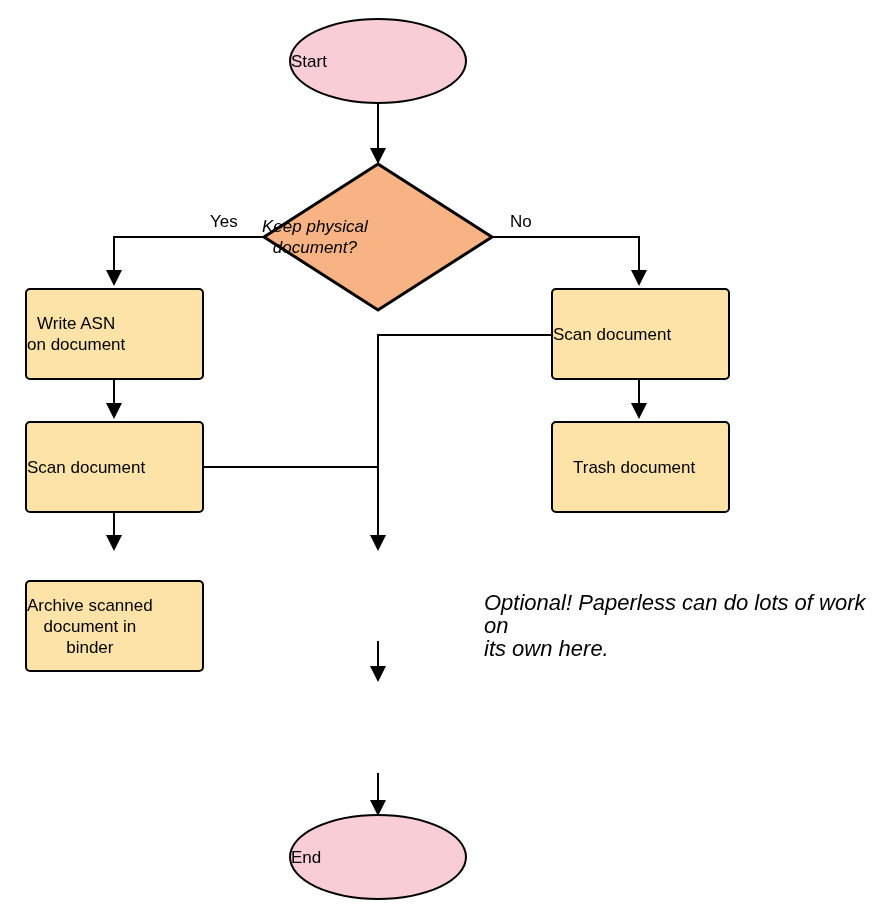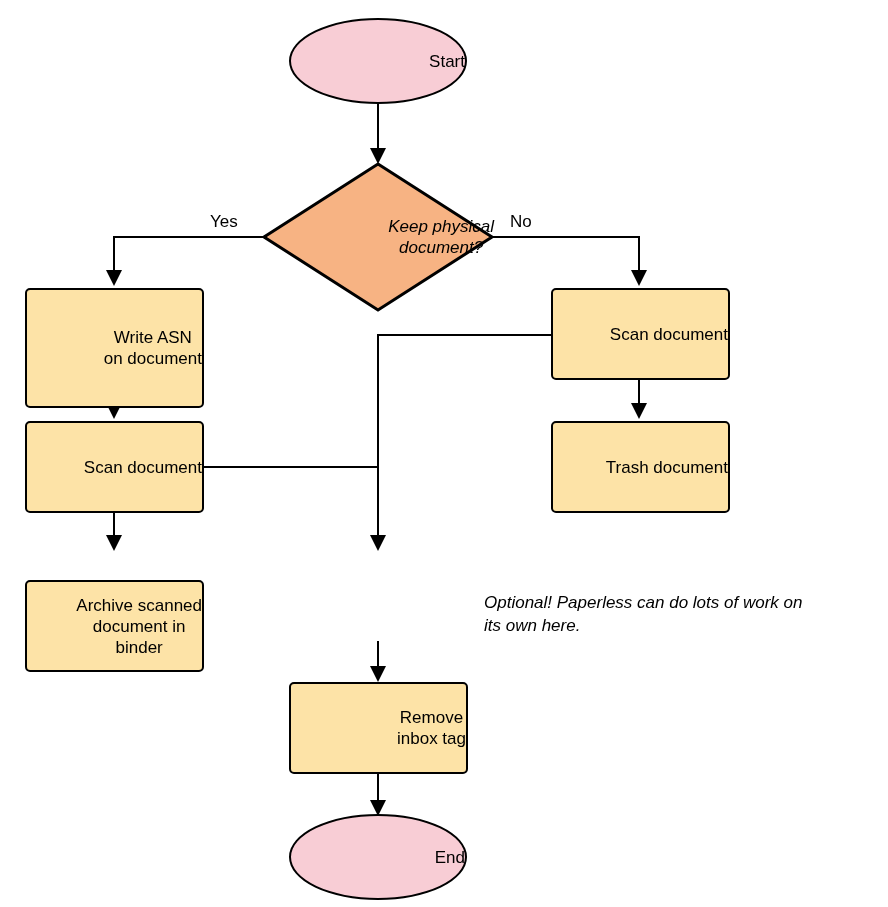--- a/index.html
+++ b/index.html
@@ -22,21 +22,21 @@
     left: 0;
     top: 0;
     width: 888px;
     height: 907px;
   }
   .node {
     position: absolute;
     box-sizing: border-box;
     display: flex;
     align-items: center;
-    justify-content: flex-end;
+    justify-content: flex-start;
     text-align: center;
     color: #000000;
     font-size: 17px;
     line-height: 21px;
     z-index: 2;
   }
   .node-terminal {
     background: #f8cdd5;
     border: 2px solid #000000;
     border-radius: 50%;
@@ -63,21 +63,21 @@
   }
   .edge-label {
     position: absolute;
     font-size: 17px;
     color: #000000;
     z-index: 3;
     white-space: nowrap;
   }
   .note {
     position: absolute;
-    font-size: 17px;
+    font-size: 22px;
     line-height: 23px;
     font-style: italic;
     color: #000000;
     z-index: 3;
   }
 </style>
 </head>
 <body>
 
 <div id="canvas">
@@ -120,21 +120,21 @@
     </svg>
     <div class="decision-label">
       <div>Keep physical</div>
       <div>document?</div>
     </div>
   </div>
 
   <div class="edge-label" style="left:210px; top:212px;">Yes</div>
   <div class="edge-label" style="left:510px; top:212px;">No</div>
 
-  <div class="node node-process" style="left:25px; top:288px; width:179px; height:120px;">
+  <div class="node node-process" style="left:25px; top:288px; width:179px; height:92px;">
     <div>
       <div>Write ASN</div>
       <div>on document</div>
     </div>
   </div>
 
   <div class="node node-process" style="left:25px; top:421px; width:179px; height:92px;">
     <span>Scan document</span>
   </div>
 
@@ -143,31 +143,25 @@
       <div>Archive scanned</div>
       <div>document in</div>
       <div>binder</div>
     </div>
   </div>
 
   <div class="node node-process" style="left:551px; top:288px; width:179px; height:92px;">
     <span>Scan document</span>
   </div>
 
-  <div class="node node-process" style="left:551px; top:421px; width:179px; height:92px;">
+  <div class="node node-process" style="left:551px; top:421px; width:179px; height:92px;padding-left:20px;">
     <span>Trash document</span>
   </div>
 
 
-  <div class="node node-process" style="left:289px; top:682px; width:179px; height:92px;">
-    <div>
-      <div>Remove</div>
-      <div>inbox tag</div>
-    </div>
-  </div>
 
   <div class="node node-terminal" style="left:289px; top:814px; width:178px; height:86px;">
     <span>End</span>
   </div>
 
   <div class="note" style="left:484px; top:591px; width:400px;">
     <div>Optional! Paperless can do lots of work on</div>
     <div>its own here.</div>
   </div>
 

